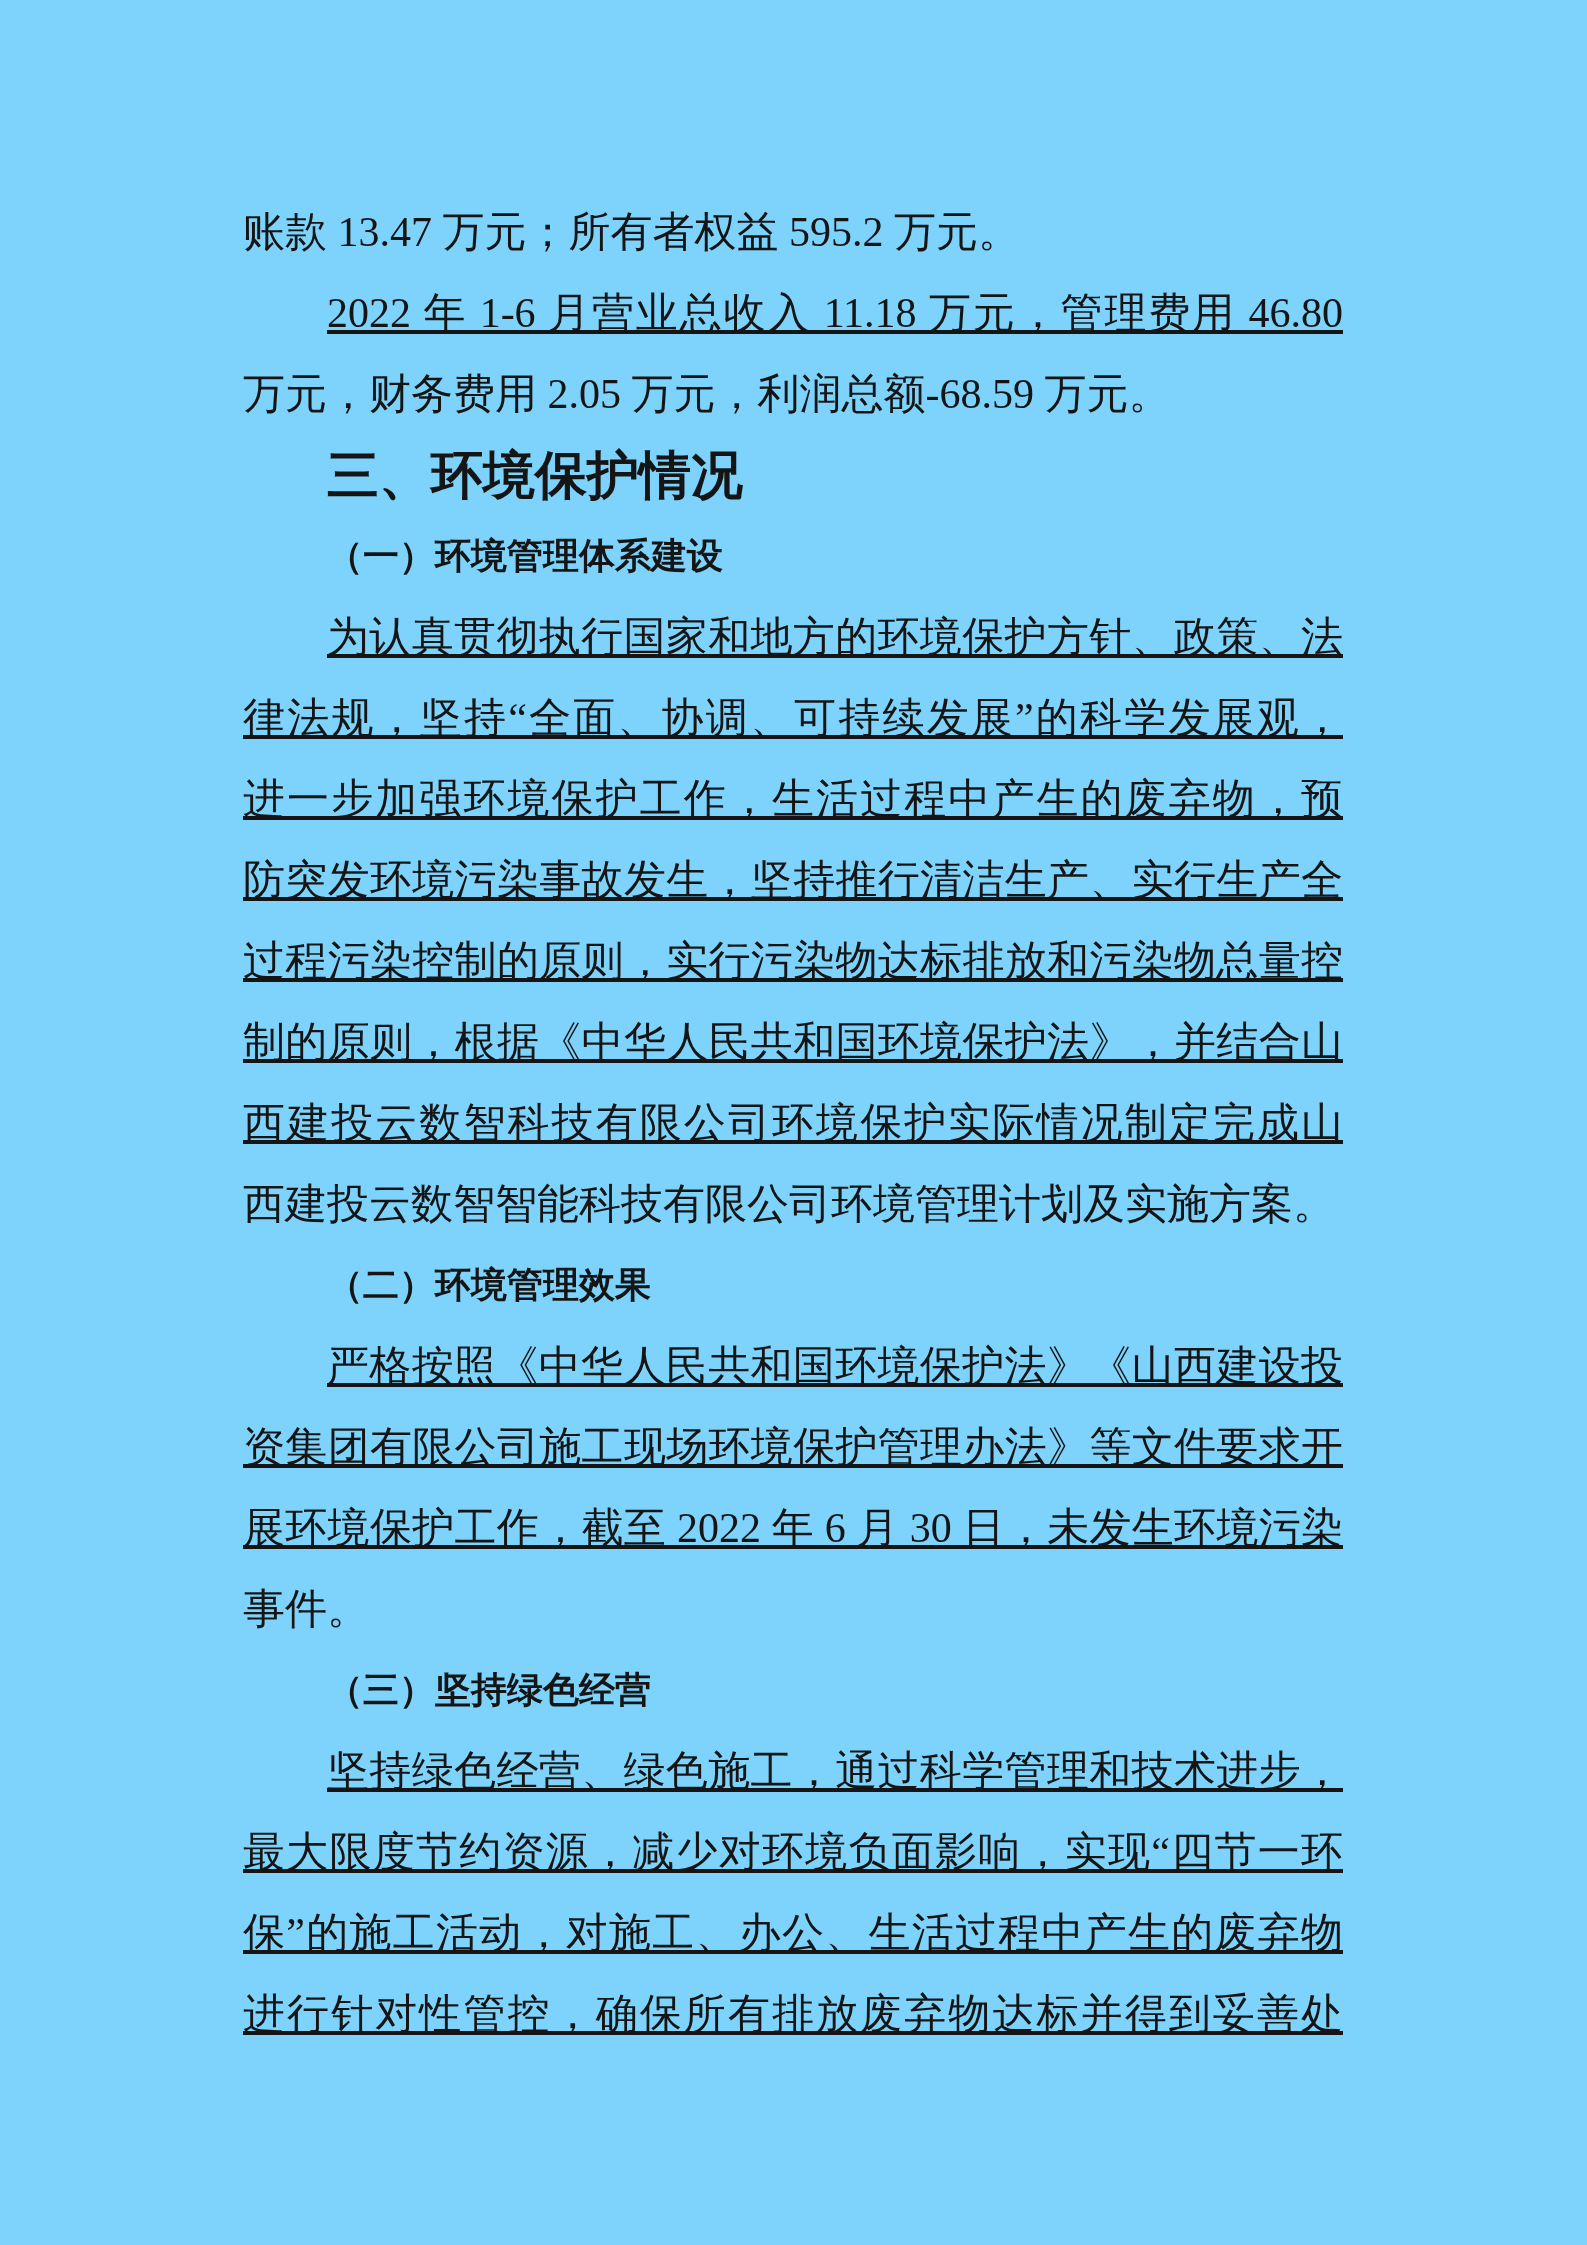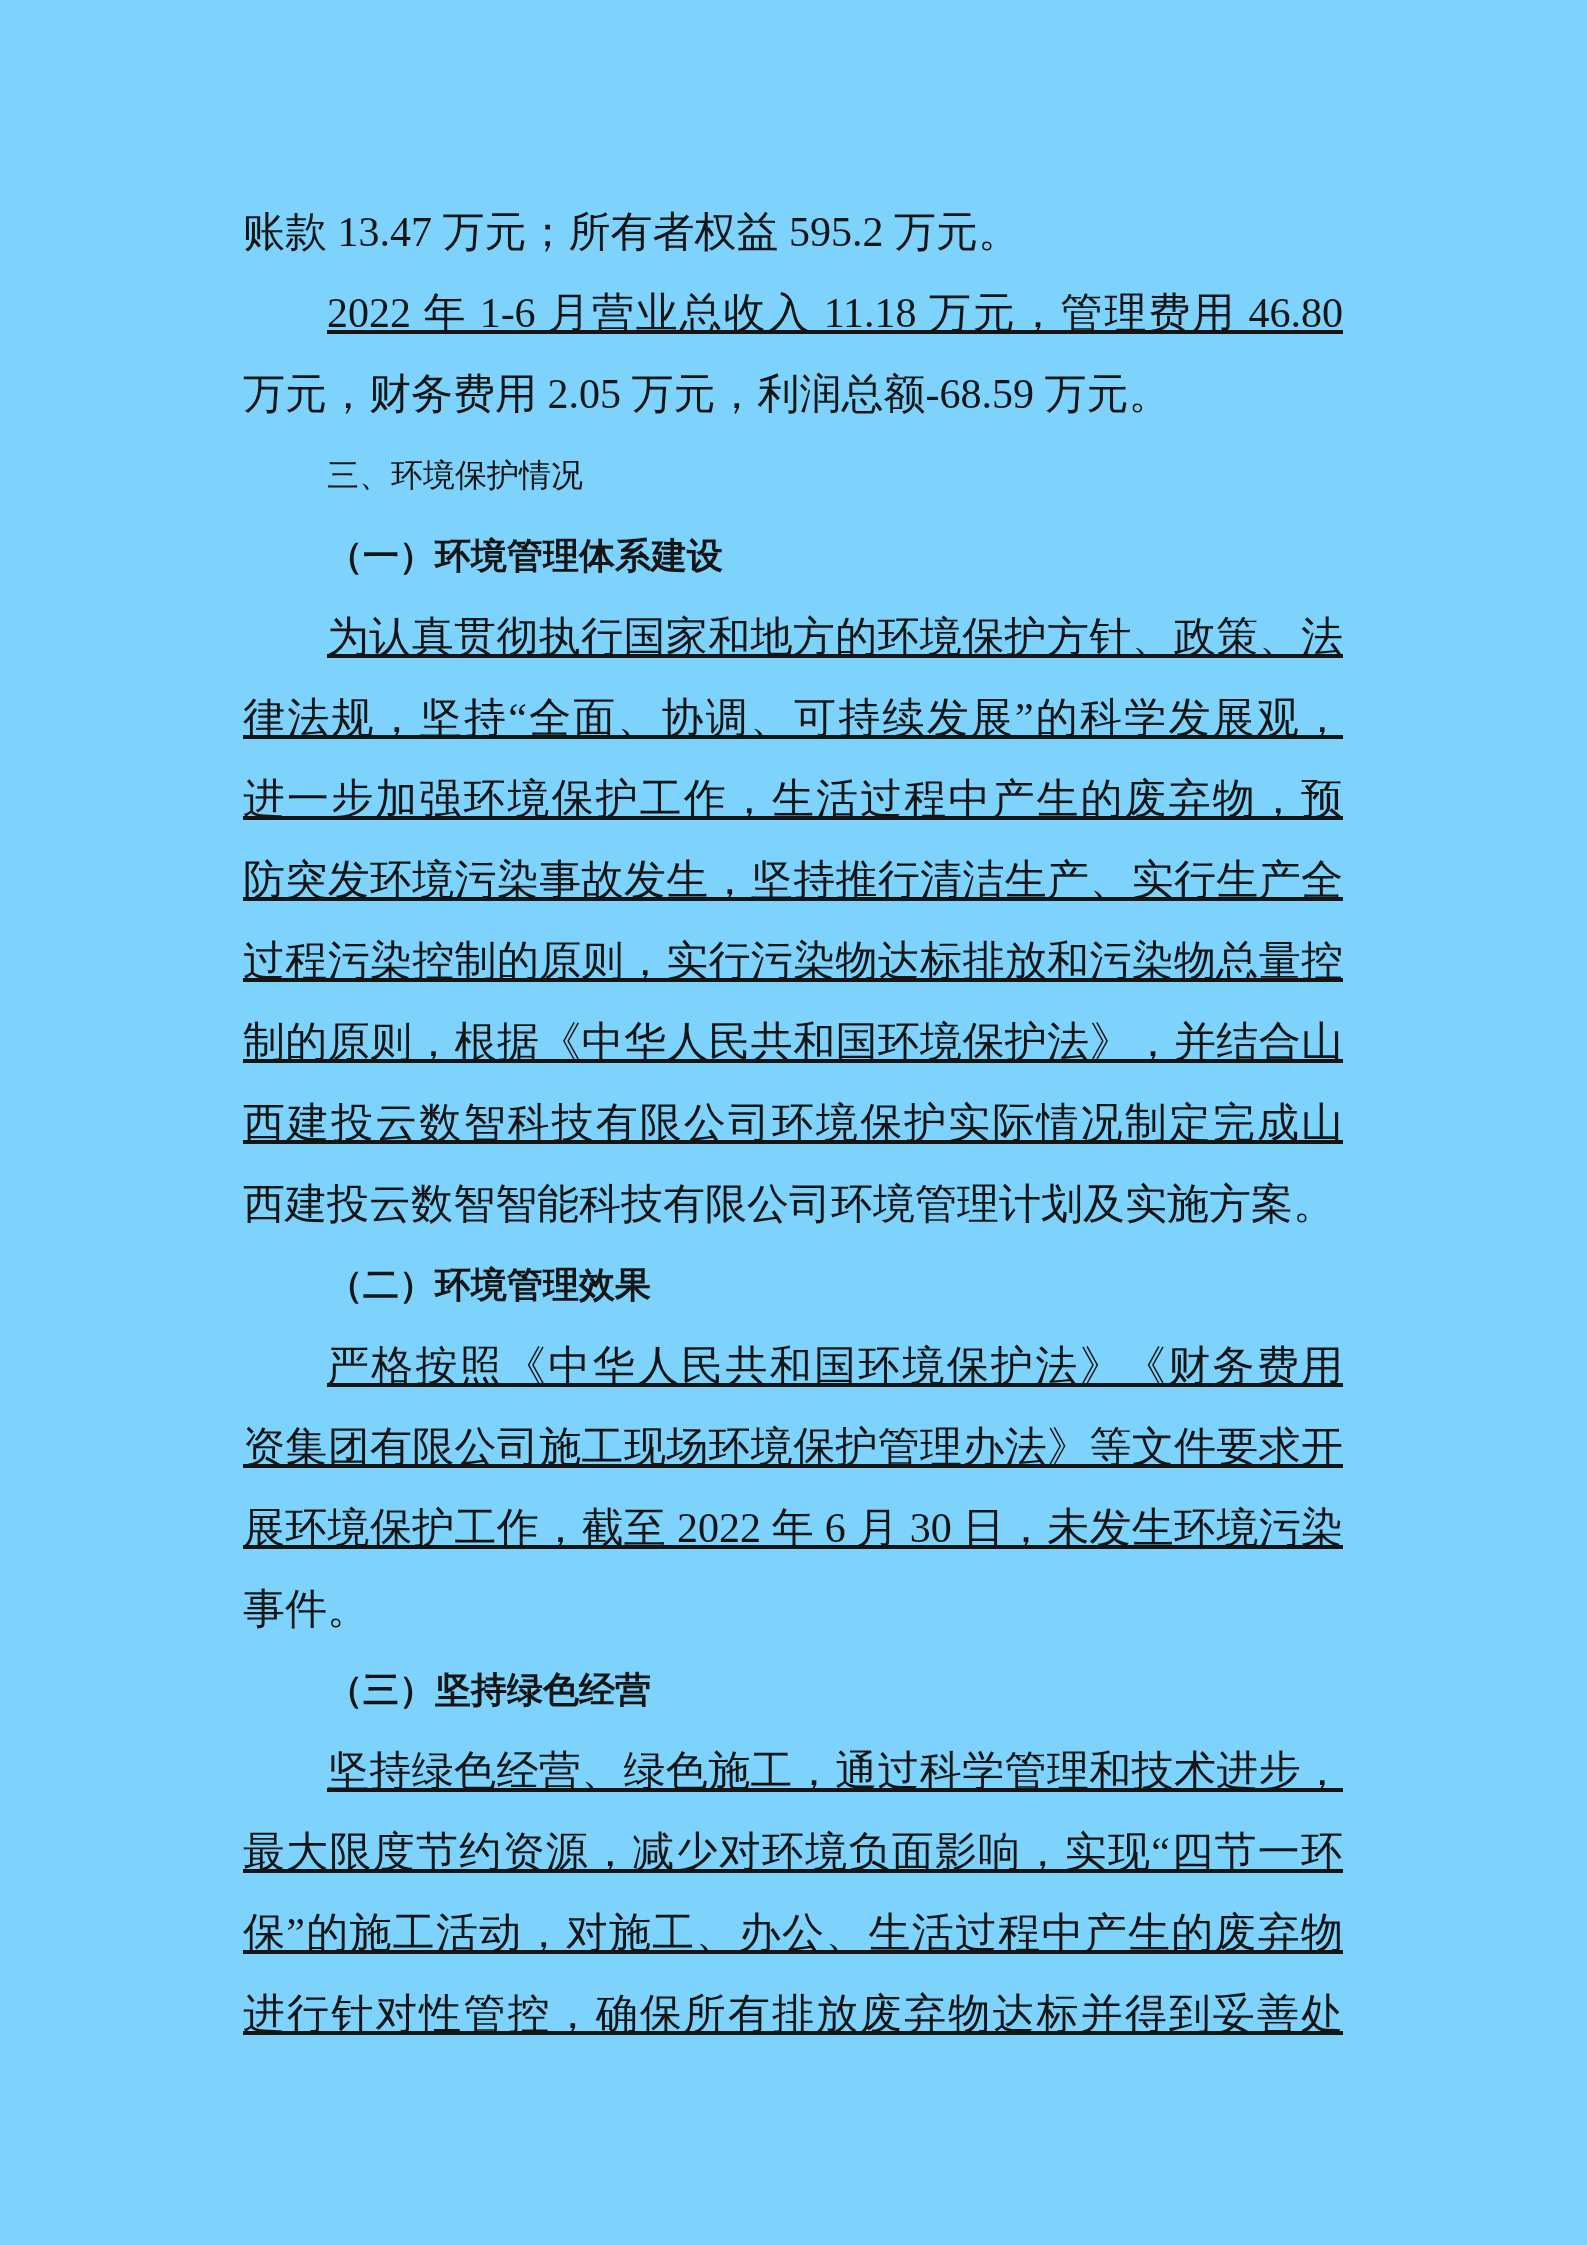--- a/index.html
+++ b/index.html
@@ -32,22 +32,22 @@
   .line.fill {
     text-align: justify;
     text-align-last: justify;
     text-decoration: underline;
   }
   .line.indent {
     text-indent: 84px;
   }
   .line.h1 {
     font-family: "Liberation Sans", "DejaVu Sans", sans-serif;
-    font-weight: 400;
-    font-size: 32px;
+    font-weight: 700;
+    font-size: 52px;
   }
   .line.h2 {
     font-family: "Liberation Serif", "DejaVu Serif", serif;
     font-weight: 700;
     font-size: 36px;
   }
 </style>
 </head>
 <body>
 
@@ -60,21 +60,21 @@
       <div class="line h2 indent">（一）环境管理体系建设</div>
       <div class="line indent fill">为认真贯彻执行国家和地方的环境保护方针、政策、法</div>
       <div class="line fill">律法规，坚持“全面、协调、可持续发展”的科学发展观，</div>
       <div class="line fill">进一步加强环境保护工作，生活过程中产生的废弃物，预</div>
       <div class="line fill">防突发环境污染事故发生，坚持推行清洁生产、实行生产全</div>
       <div class="line fill">过程污染控制的原则，实行污染物达标排放和污染物总量控</div>
       <div class="line fill">制的原则，根据《中华人民共和国环境保护法》，并结合山</div>
       <div class="line fill">西建投云数智科技有限公司环境保护实际情况制定完成山</div>
       <div class="line">西建投云数智智能科技有限公司环境管理计划及实施方案。</div>
       <div class="line h2 indent">（二）环境管理效果</div>
-      <div class="line indent fill">严格按照《中华人民共和国环境保护法》《财务费用</div>
+      <div class="line indent fill">严格按照《中华人民共和国环境保护法》《山西建设投</div>
       <div class="line fill">资集团有限公司施工现场环境保护管理办法》等文件要求开</div>
       <div class="line fill">展环境保护工作，截至 2022 年 6 月 30 日，未发生环境污染</div>
       <div class="line">事件。</div>
       <div class="line h2 indent">（三）坚持绿色经营</div>
       <div class="line indent fill">坚持绿色经营、绿色施工，通过科学管理和技术进步，</div>
       <div class="line fill">最大限度节约资源，减少对环境负面影响，实现“四节一环</div>
       <div class="line fill">保”的施工活动，对施工、办公、生活过程中产生的废弃物</div>
       <div class="line fill">进行针对性管控，确保所有排放废弃物达标并得到妥善处</div>
     </div>
 </div>

